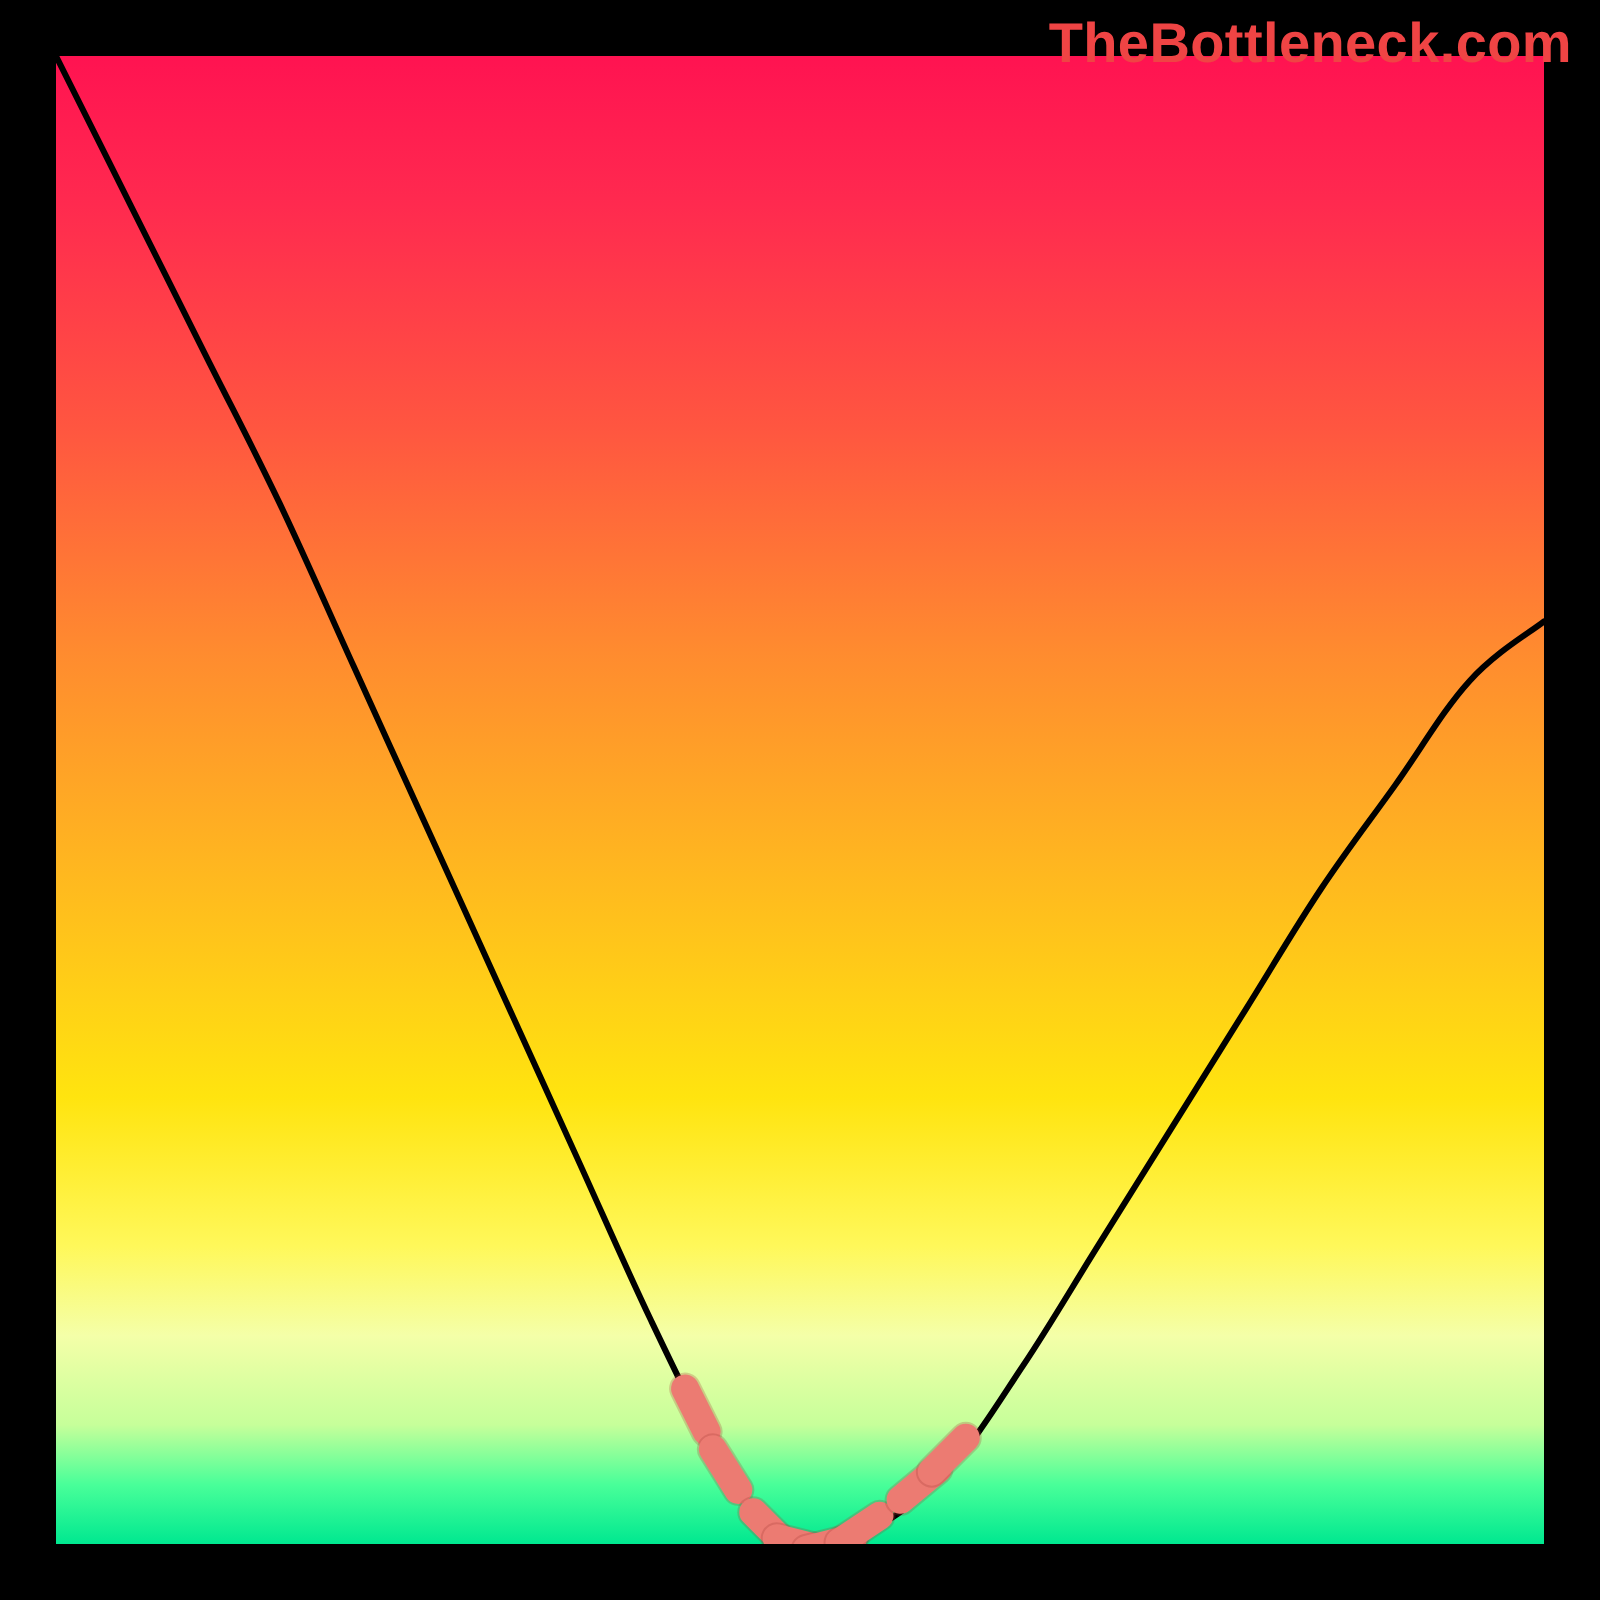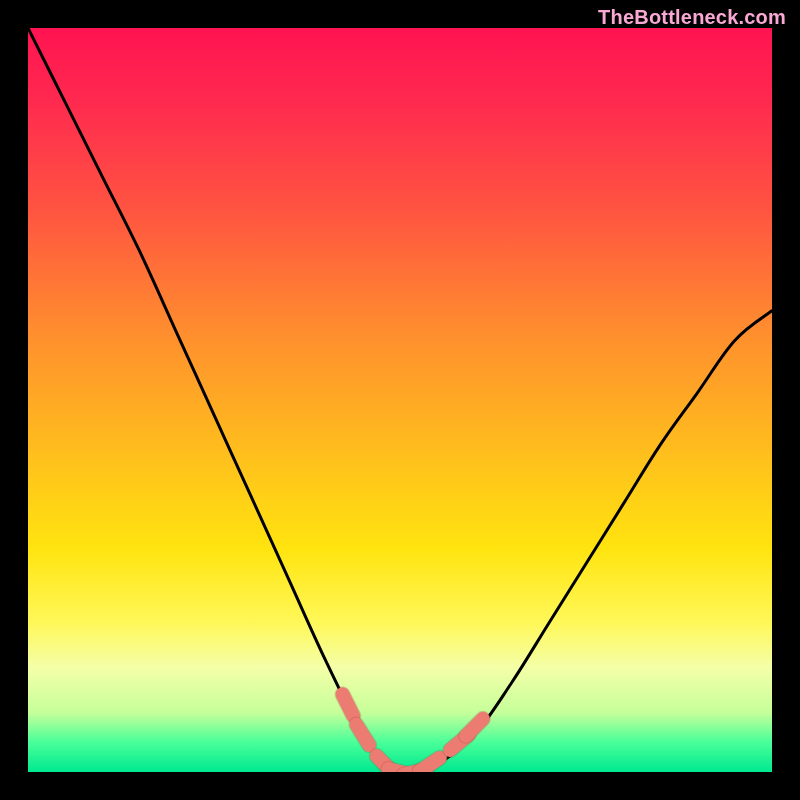--- a/index.html
+++ b/index.html
@@ -43,22 +43,22 @@
     position: absolute;
     inset: 0;
     width: 100%;
     height: 100%;
     display: block;
   }
   .watermark {
     position: absolute;
     top: 6px;
     right: 14px;
-    color: #f9a8d4;
-    font-size: 20px;
+    color: #ef4444;
+    font-size: 28px;
     font-weight: 600;
     user-select: none;
     pointer-events: none;
     letter-spacing: 0.2px;
   }
 </style>
 </head>
 <body>
 
 <div class="frame">

